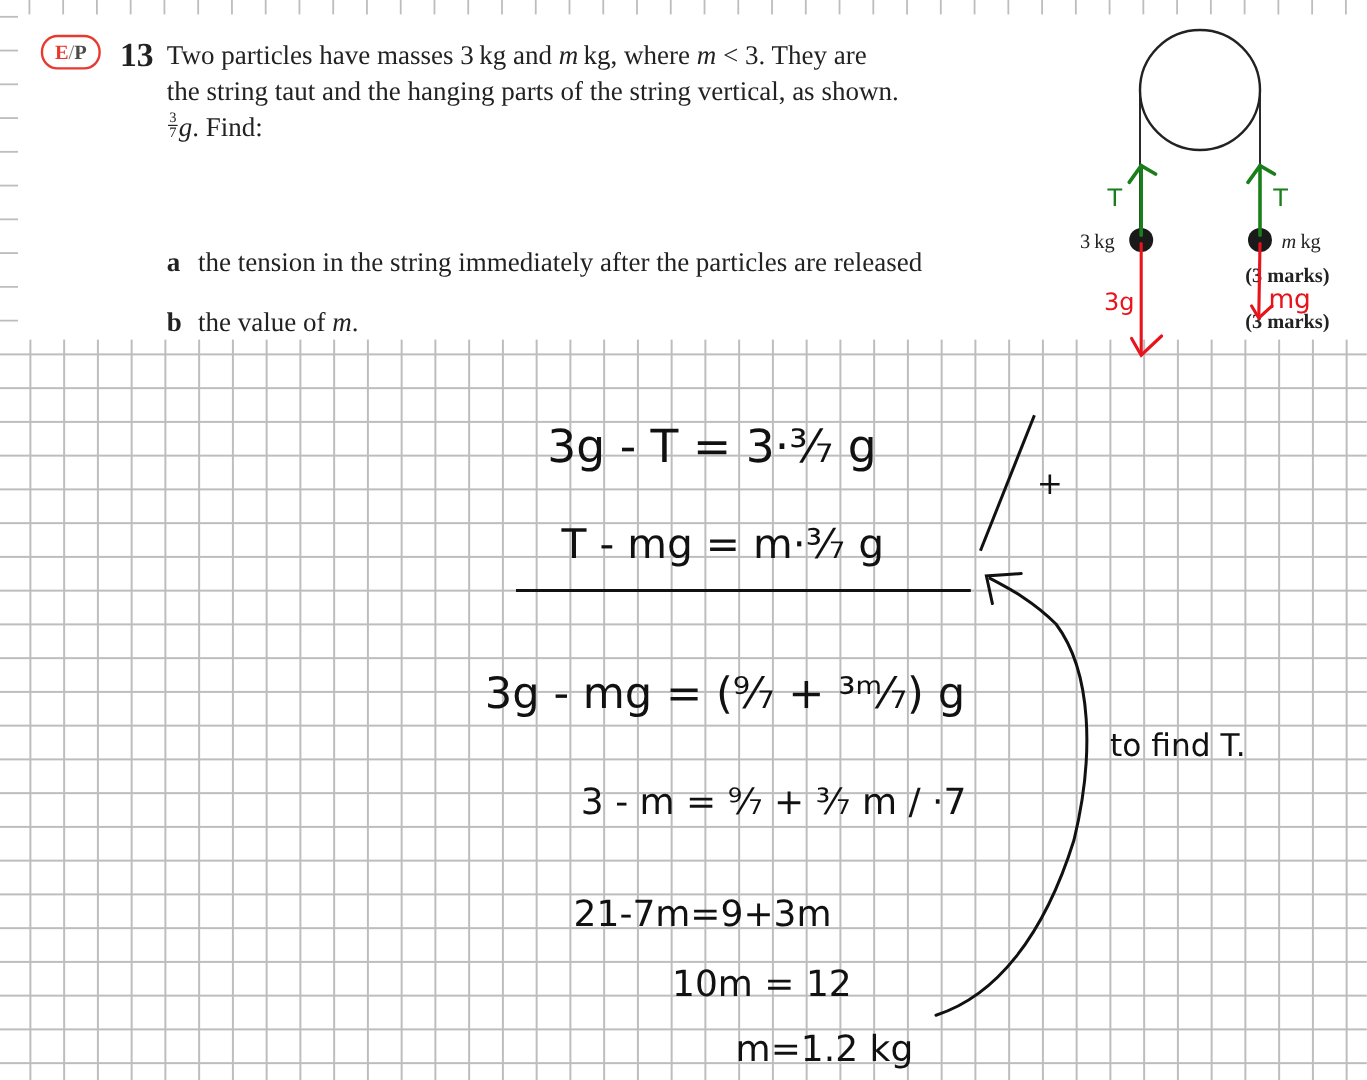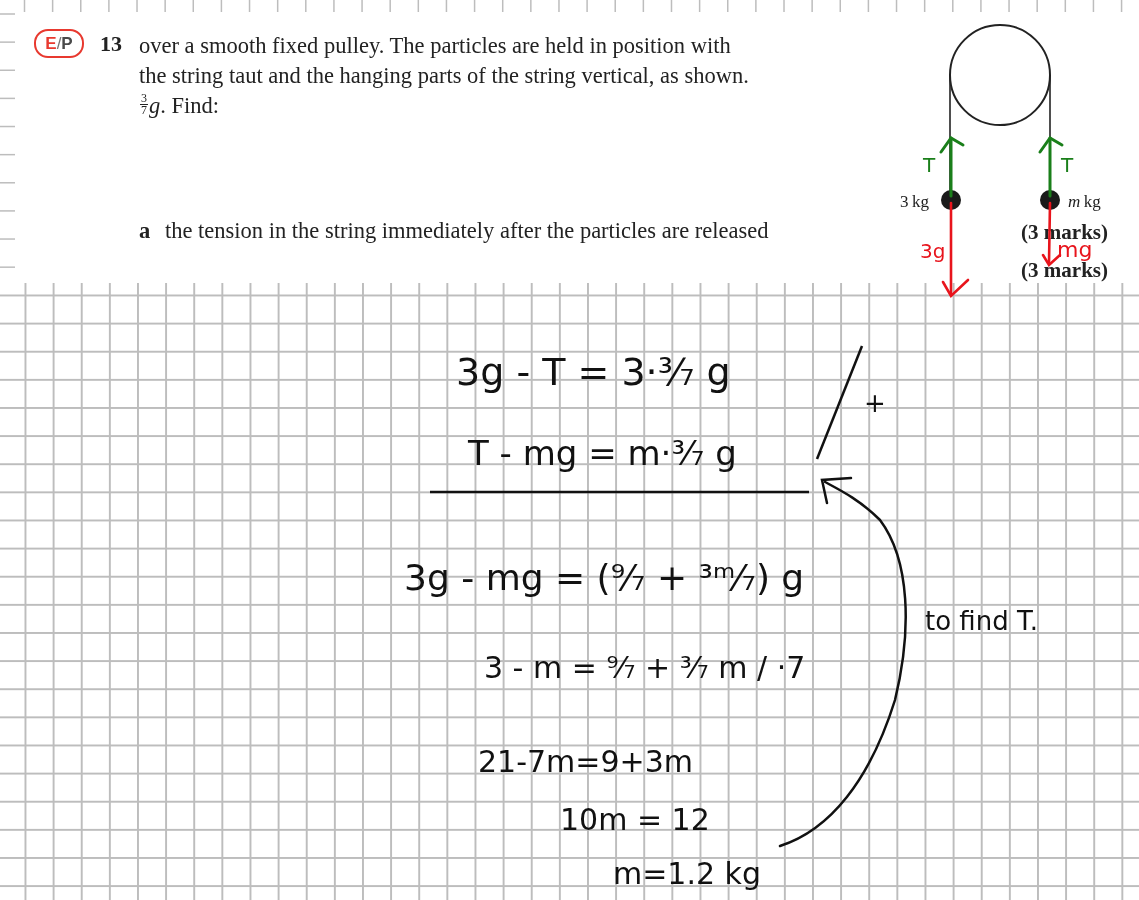--- a/index.html
+++ b/index.html
@@ -16,42 +16,42 @@
     background-size: 28.13px 28.13px;
     background-position: 24.5px 11.5px;
   }
   .top-ticks { position: absolute; left: 0; top: 0; width: 1139px; height: 283px; }
   .question {
     position: absolute; left: 0; top: 0; width: 1139px; height: 290px;
   }
   .badge {
     position: absolute; left: 34px; top: 29px; width: 46px; height: 25px;
     border: 2.5px solid #e8392f; border-radius: 14px;
-    font-family: Liberation Sans, sans-serif; font-weight: bold; font-size: 17px;
+    font-family: Liberation Serif, serif; font-weight: bold; font-size: 17px;
     line-height: 25px; text-align: center; color: #e8392f; letter-spacing: 0px;
   }
   .badge .p { color: #4a4a4a; }
   .badge .slash { color: #777; font-weight: normal; }
   .qnum {
-    position: absolute; left: 100px; top: 31px; font-weight: bold; font-size: 22px; color: #222;
+    position: absolute; left: 100px; top: 31px; font-weight: bold; font-size: 28px; color: #222;
   }
   .qtext {
     position: absolute; left: 139px; top: 31px; width: 720px;
     font-size: 22.5px; line-height: 30px; color: #222;
   }
   .qtext .line { white-space: nowrap; height: 30px; }
   .frac {
     display: inline-block; vertical-align: middle; font-size: 12px; line-height: 11px;
     text-align: center; margin: 0 1px; position: relative; top: -3px;
   }
   .frac span { display: block; }
   .frac .num { border-bottom: 1px solid #222; padding: 0 1px; }
   .part { position: absolute; left: 139px; font-size: 22.5px; color: #222; white-space: nowrap; }
   .part .lbl { font-weight: bold; display: inline-block; width: 26px; }
-  .marks { position: absolute; right: 31px; font-weight: bold; font-size: 21px; color: #222; margin-left: 40px; }
+  .marks { position: absolute; right: 31px; font-weight: bold; font-size: 17px; color: #222; margin-left: 40px; }
   .diagram { position: absolute; left: 0; top: 0; }
   .hand { position: absolute; left: 0; top: 0; }
   .hw { font-family: "DejaVu Sans", sans-serif; fill: #111; }
 </style>
 </head>
 <body>
 
 <div class="grid-bg"></div>
 <svg class="top-ticks" width="1139" height="290">
   <g stroke="#bdbdbd" stroke-width="1.5" id="ticks">
@@ -105,25 +105,26 @@
       <line x1="0" x2="15" y1="210.90999999999997" y2="210.90999999999997"></line>
       <line x1="0" x2="15" y1="239.03999999999996" y2="239.03999999999996"></line>
       <line x1="0" x2="15" y1="267.16999999999996" y2="267.16999999999996"></line>
     </g>
 </svg>
 
 <div class="question">
   <div class="badge"><span>E</span><span class="slash">/</span><span class="p">P</span></div>
   <div class="qnum">13</div>
   <div class="qtext">
-    <div class="line">over a smooth fixed pulley. The particles are held in position with</div>
+    <div class="line"><span>Two particles have masses 3 kg and </span><i>m</i><span> kg, where </span><i>m</i><span> &lt; 3. They are</span></div>
     <div class="line">the string taut and the hanging parts of the string vertical, as shown.</div>
     <div class="line"><span class="frac"><span class="num">3</span><span class="den">7</span></span><i>g</i><span>. Find:</span></div>
   </div>
-  <div class="part" style="top:218px"><span class="lbl">a</span><span>the tension in the string immediately after the particles are released</span></div>
+  <div class="part" style="top:206px"><span class="lbl">a</span><span>the tension in the string immediately after the particles are released</span></div>
+  <div class="part" style="top:256px"><span class="lbl">b</span><span>the value of </span><i>m</i><span>.</span></div>
   <div class="marks" style="top:220px">(3 marks)</div>
   <div class="marks" style="top:258px">(3 marks)</div>
 </div>
 
 <svg class="diagram" width="1139" height="310">
   <circle cx="1000" cy="75" r="50" fill="none" stroke="#222" stroke-width="2"></circle>
   <line x1="950" y1="75" x2="950" y2="200" stroke="#222" stroke-width="1.6"></line>
   <line x1="1050" y1="75" x2="1050" y2="200" stroke="#222" stroke-width="1.6"></line>
   <circle cx="951" cy="200" r="10" fill="#1a1a1a"></circle>
   <circle cx="1050" cy="200" r="10" fill="#1a1a1a"></circle>

